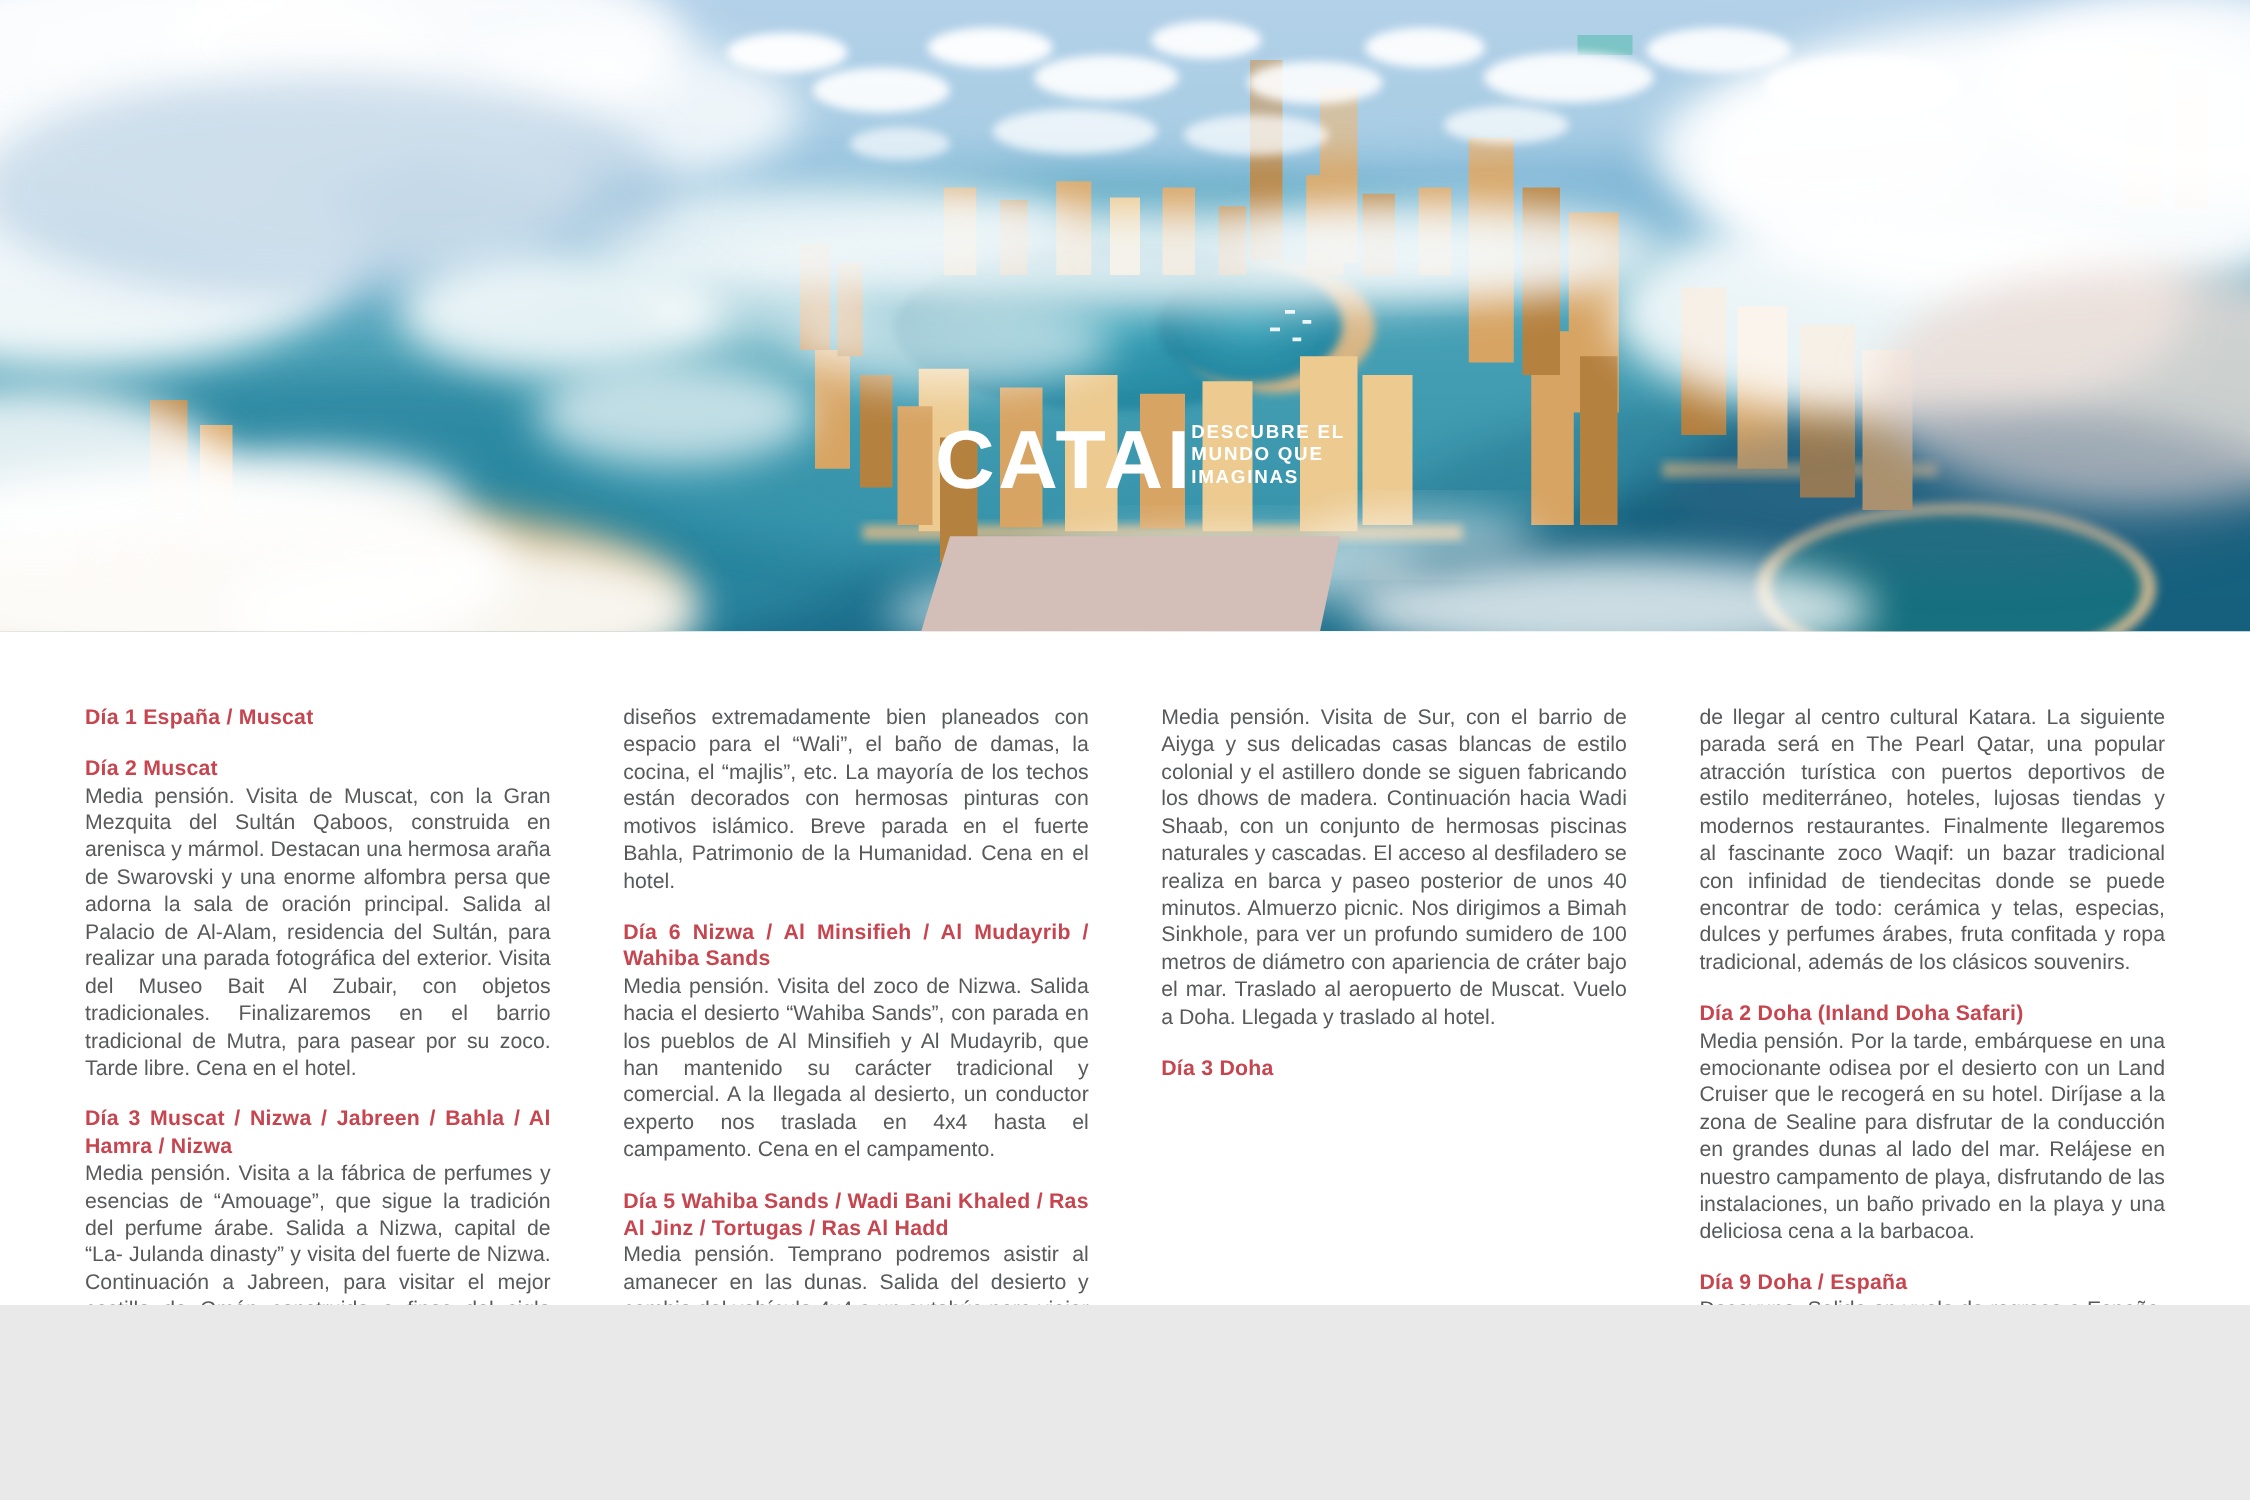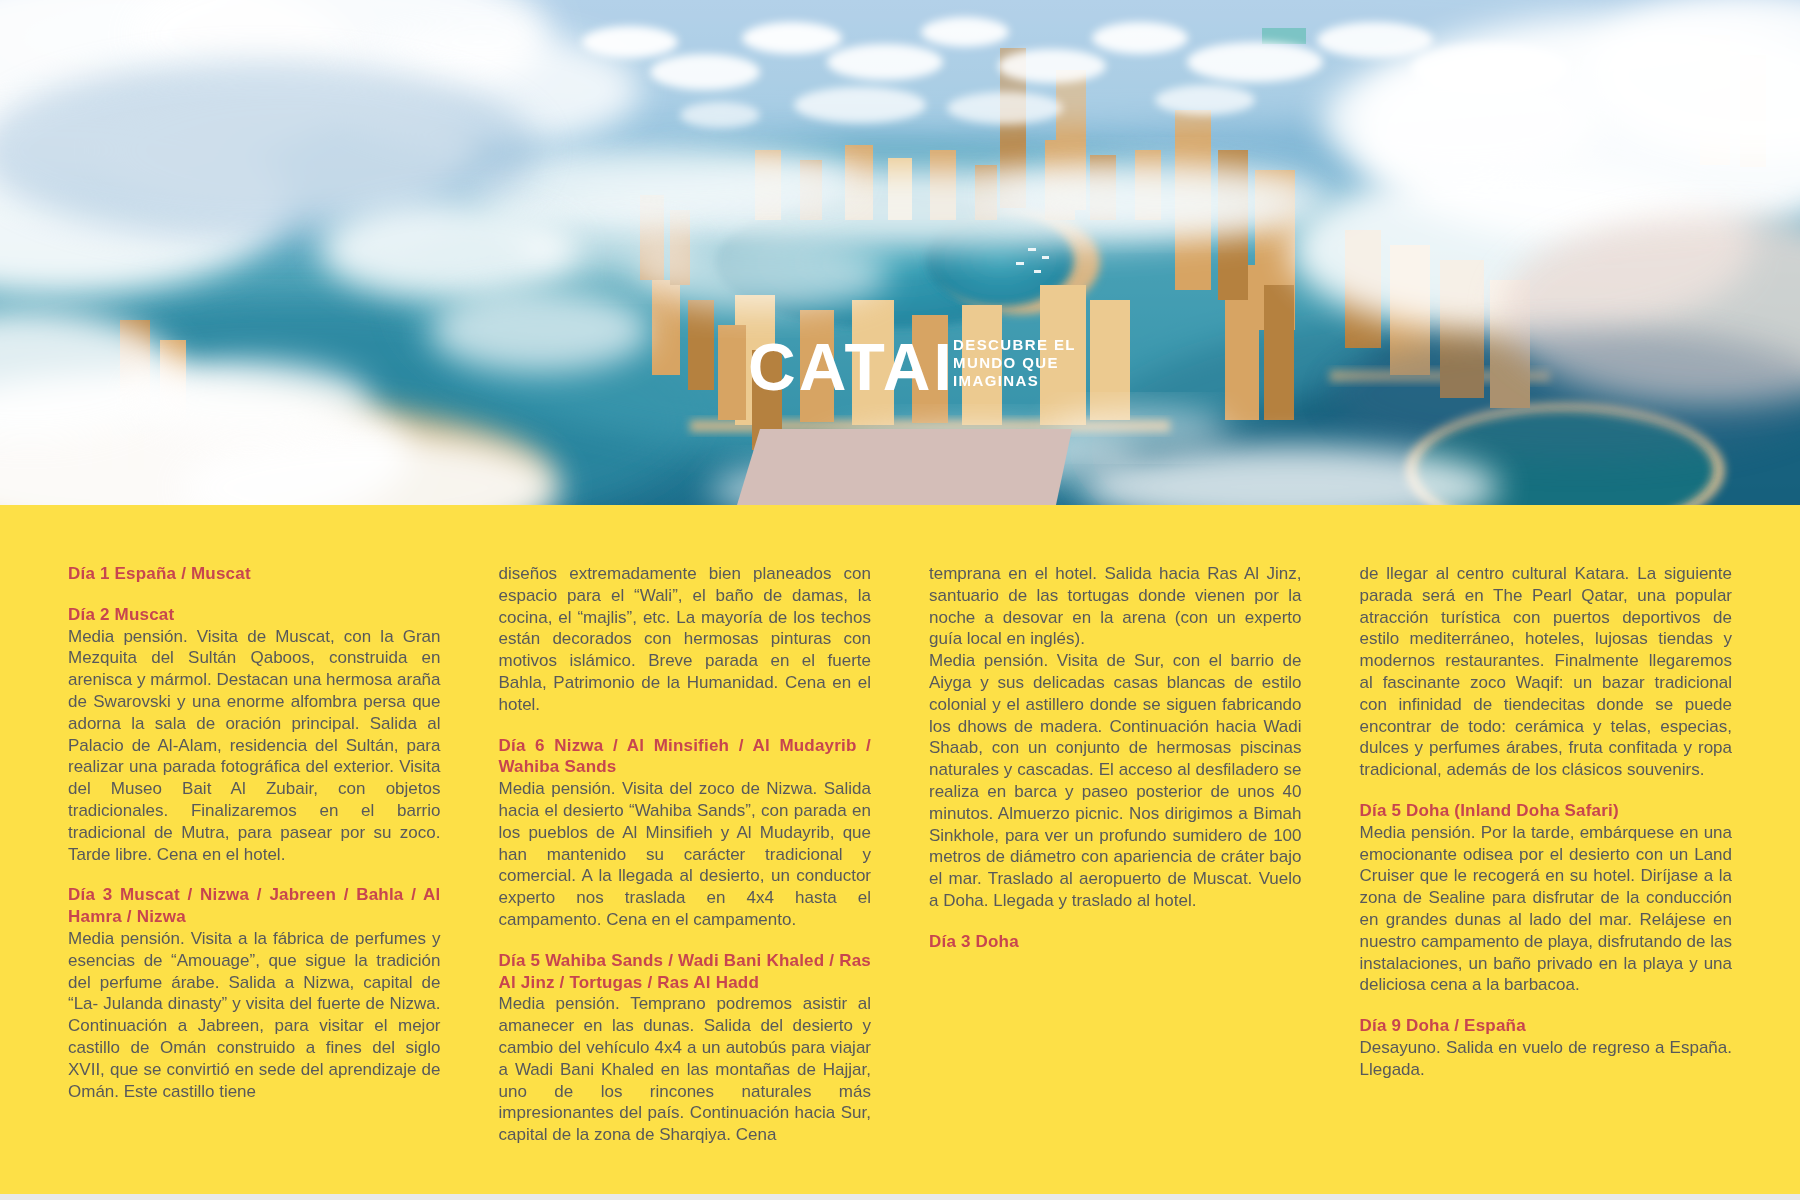--- a/index.html
+++ b/index.html
@@ -1,17 +1,17 @@
 <!DOCTYPE html>
 <html lang="es"><head>
 <meta charset="utf-8">
 <style>
   html,body{margin:0;padding:0;background:#e9e9e9;}
   .page{
-    width:1800px;height:1194px;background:#fde047;position:relative;overflow:hidden;
+    width:1800px;height:1044px;background:#ffffff;position:relative;overflow:hidden;
     font-family:"Liberation Sans",sans-serif;margin:0 auto;
   }
   .hero{position:absolute;left:0;top:0;width:1800px;height:505px;}
   .hero svg{display:block;width:100%;height:100%;}
   .content{
     position:absolute;left:68px;top:563px;width:1664px;
     display:grid;grid-template-columns:repeat(4,1fr);column-gap:58px;
     color:#58595b;font-size:17px;line-height:21.8px;text-align:justify;
   }
   .col{min-width:0;}
@@ -206,27 +206,26 @@
 
     <section class="col">
       <p class="day-p">diseños extremadamente bien planeados con espacio para el “Wali”, el baño de damas, la cocina, el “majlis”, etc. La mayoría de los techos están decorados con hermosas pinturas con motivos islámico. Breve parada en el fuerte Bahla, Patrimonio de la Humanidad. Cena en el hotel.</p>
       <h3 class="day-h">Día 6 Nizwa / Al Minsifieh / Al Mudayrib / Wahiba Sands</h3>
       <p class="day-p">Media pensión. Visita del zoco de Nizwa. Salida hacia el desierto “Wahiba Sands”, con parada en los pueblos de Al Minsifieh y Al Mudayrib, que han mantenido su carácter tradicional y comercial. A la llegada al desierto, un conductor experto nos traslada en 4x4 hasta el campamento. Cena en el campamento.</p>
       <h3 class="day-h">Día 5 Wahiba Sands / Wadi Bani Khaled / Ras Al Jinz / Tortugas / Ras Al Hadd</h3>
       <p class="day-p">Media pensión. Temprano podremos asistir al amanecer en las dunas. Salida del desierto y cambio del vehículo 4x4 a un autobús para viajar a Wadi Bani Khaled en las montañas de Hajjar, uno de los rincones naturales más impresionantes del país. Continuación hacia Sur, capital de la zona de Sharqiya. Cena</p>
     </section>
 
     <section class="col">
-      <p class="day-p">temprana en el hotel. Salida hacia Ras Al Jinz, santuario de las tortugas donde vienen por la noche a desovar en la arena (con un experto guía local en inglés).</p>
       <p class="day-p">Media pensión. Visita de Sur, con el barrio de Aiyga y sus delicadas casas blancas de estilo colonial y el astillero donde se siguen fabricando los dhows de madera. Continuación hacia Wadi Shaab, con un conjunto de hermosas piscinas naturales y cascadas. El acceso al desfiladero se realiza en barca y paseo posterior de unos 40 minutos. Almuerzo picnic. Nos dirigimos a Bimah Sinkhole, para ver un profundo sumidero de 100 metros de diámetro con apariencia de cráter bajo el mar. Traslado al aeropuerto de Muscat. Vuelo a Doha. Llegada y traslado al hotel.</p>
       <h3 class="day-h">Día 3 Doha</h3>
     </section>
 
     <section class="col">
       <p class="day-p">de llegar al centro cultural Katara. La siguiente parada será en The Pearl Qatar, una popular atracción turística con puertos deportivos de estilo mediterráneo, hoteles, lujosas tiendas y modernos restaurantes. Finalmente llegaremos al fascinante zoco Waqif: un bazar tradicional con infinidad de tiendecitas donde se puede encontrar de todo: cerámica y telas, especias, dulces y perfumes árabes, fruta confitada y ropa tradicional, además de los clásicos souvenirs.</p>
-      <h3 class="day-h">Día 5 Doha (Inland Doha Safari)</h3>
+      <h3 class="day-h">Día 2 Doha (Inland Doha Safari)</h3>
       <p class="day-p">Media pensión. Por la tarde, embárquese en una emocionante odisea por el desierto con un Land Cruiser que le recogerá en su hotel. Diríjase a la zona de Sealine para disfrutar de la conducción en grandes dunas al lado del mar. Relájese en nuestro campamento de playa, disfrutando de las instalaciones, un baño privado en la playa y una deliciosa cena a la barbacoa.</p>
       <h3 class="day-h">Día 9 Doha / España</h3>
       <p class="day-p">Desayuno. Salida en vuelo de regreso a España. Llegada.</p>
     </section>
 
   </main>
 </div>
 
 </body></html>

